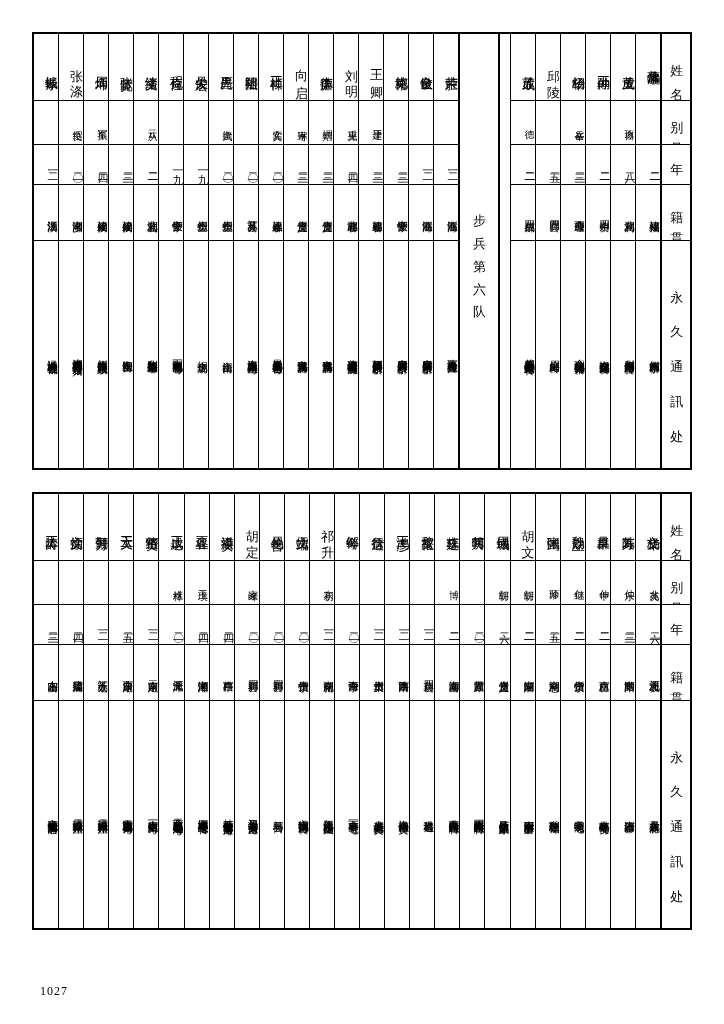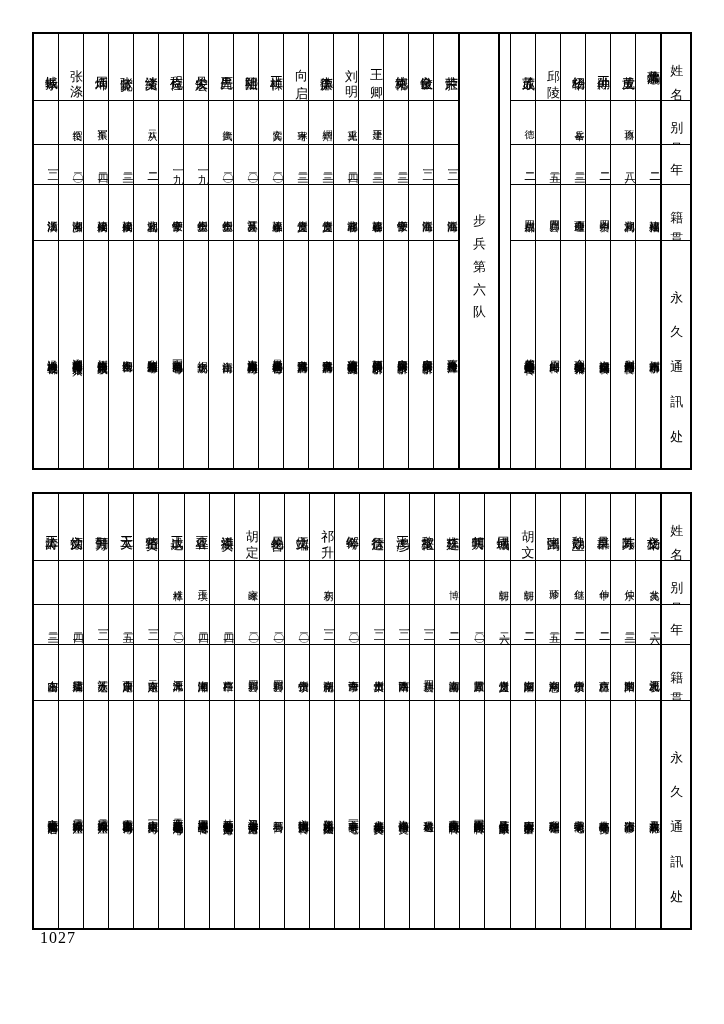--- a/index.html
+++ b/index.html
@@ -91,22 +91,22 @@
     display: flex;
     align-items: center;
     justify-content: center;
     flex: 1 1 auto;
     font-size: 13px;
     letter-spacing: 4px;
   }
   .page-number {
     position: absolute;
     left: 40px;
-    top: 929px;
-    font-size: 16px;
+    top: 984px;
+    font-size: 12px;
     font-family: "Liberation Serif", serif;
     letter-spacing: 1px;
   }
   .vline-strong { border-left: 2px solid #000 !important; }
 </style>
 </head>
 <body>
 
 <div class="page">
 

